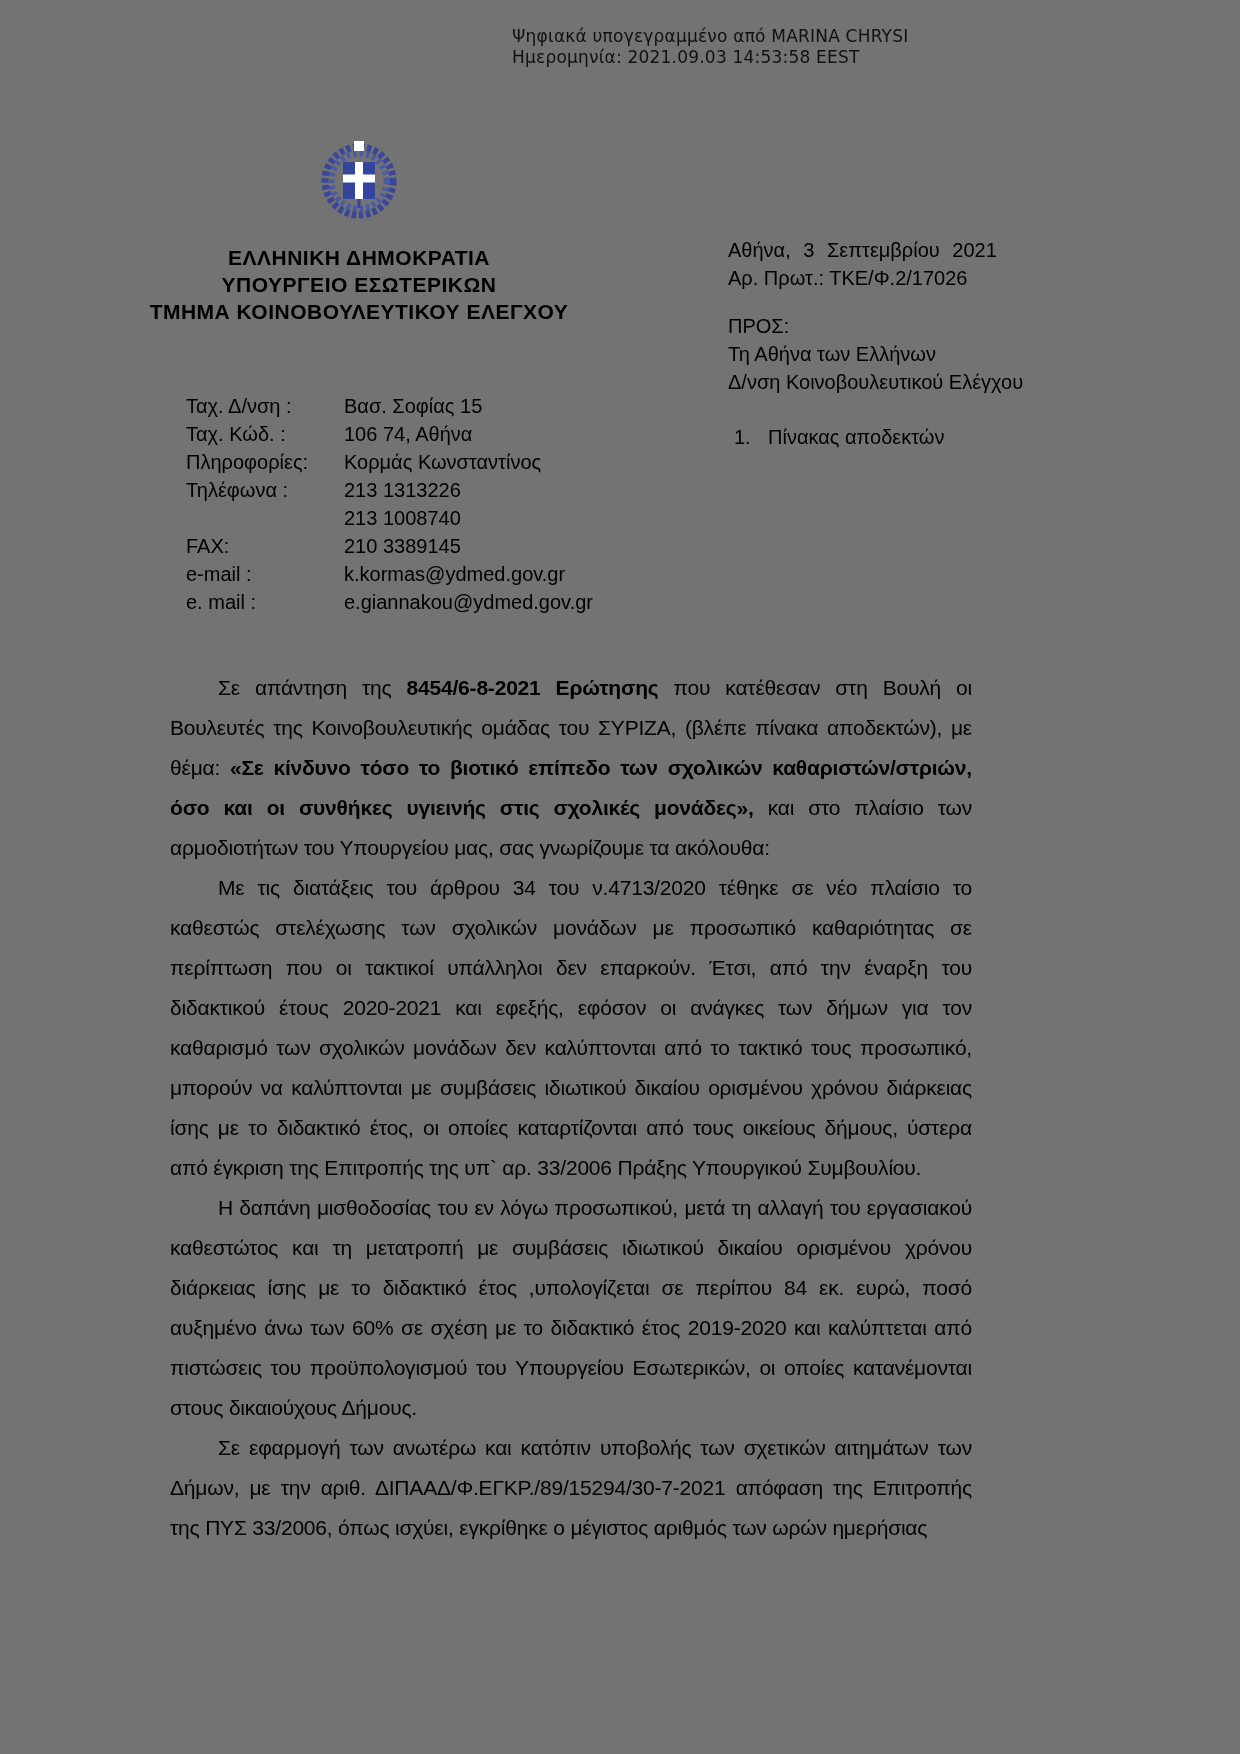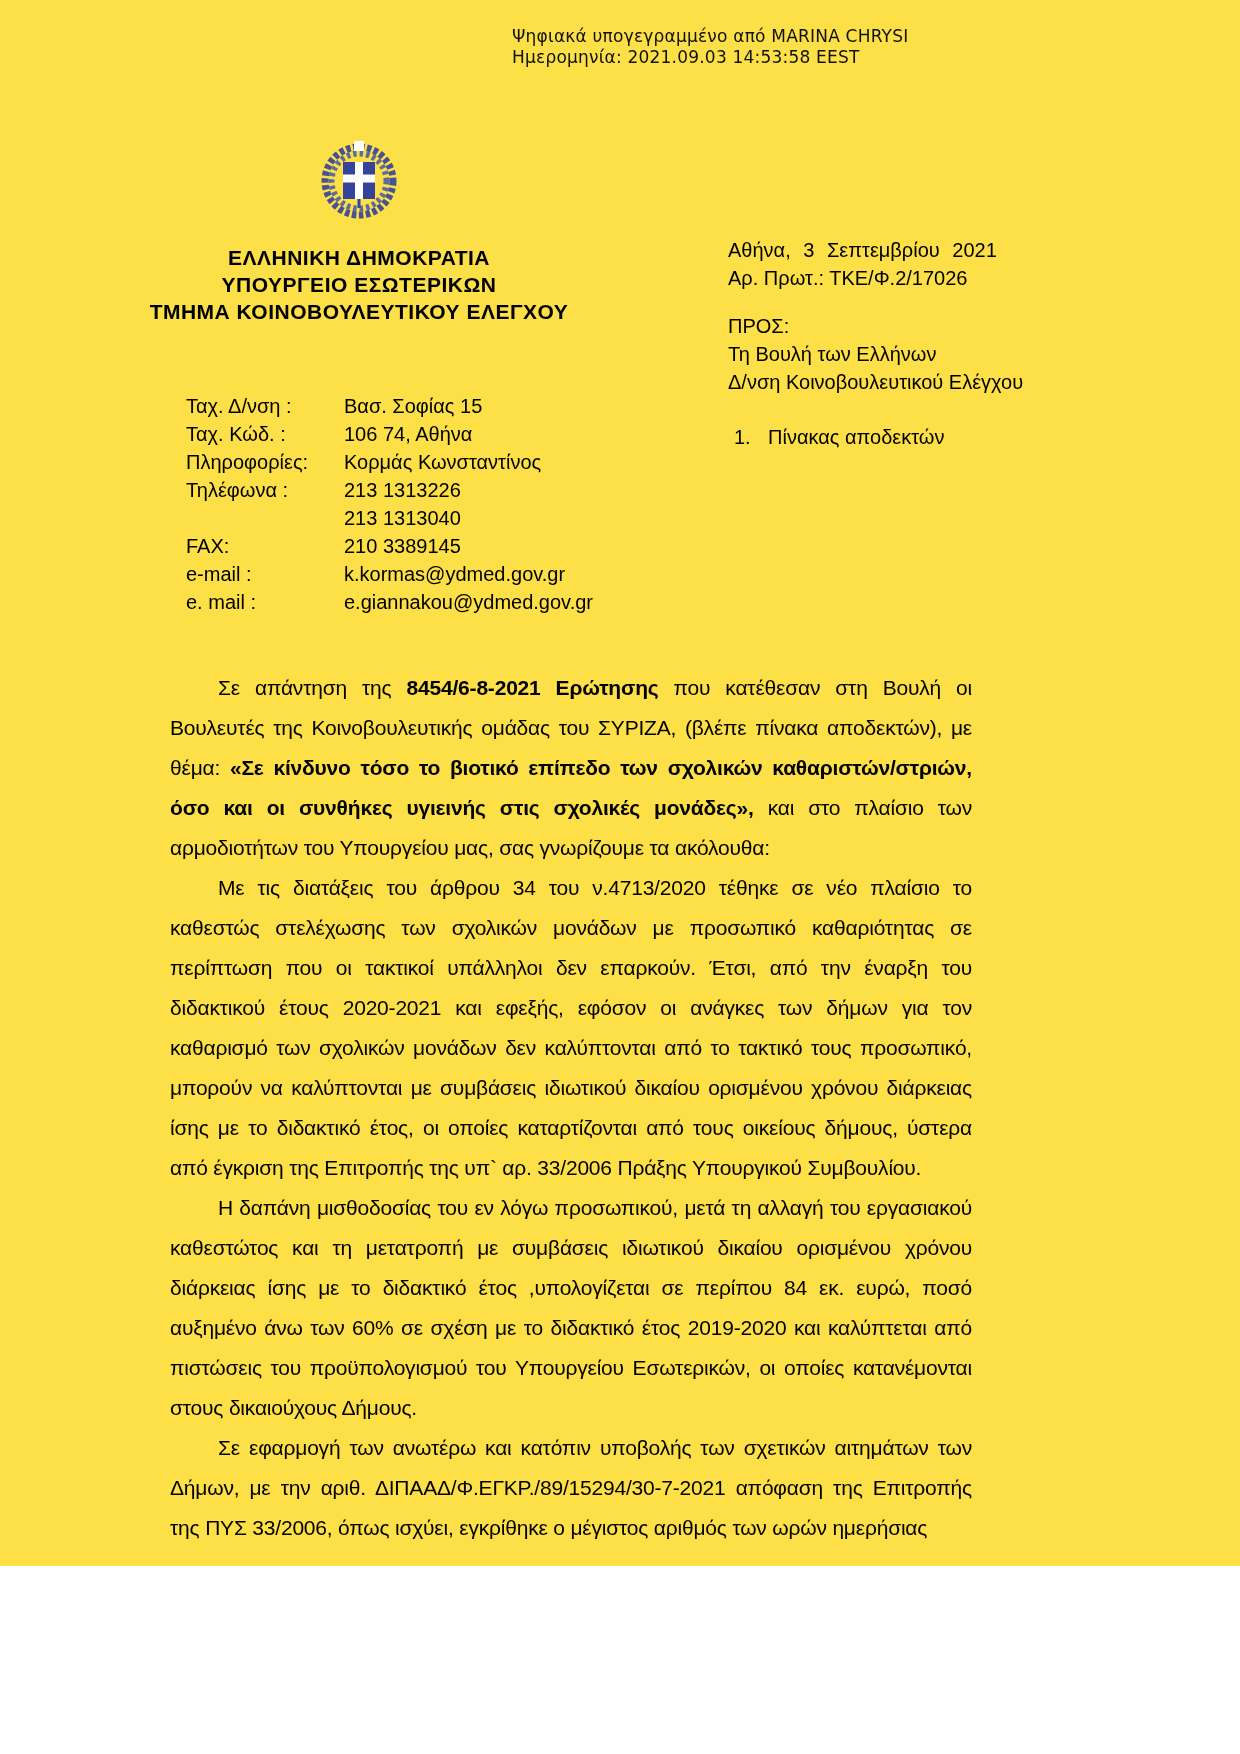--- a/index.html
+++ b/index.html
@@ -1,19 +1,19 @@
 <!DOCTYPE html>
 <html lang="el"><head>
 <meta charset="utf-8">
 <style>
   html,body{margin:0;padding:0;background:#ffffff;}
   .page{
     position:relative;
-    width:1240px;height:1566px;
-    background:#fde047;
+    width:1240px;height:1754px;
+    background:#737373;
     font-family:"Liberation Sans",sans-serif;
     color:#000;
     overflow:hidden;
   }
   
   .signature{
     position:absolute;left:512px;top:26px;
     font-size:17px;line-height:21px;
     color:#111;letter-spacing:0.2px;
     font-family:"DejaVu Sans","Liberation Sans",sans-serif;
@@ -95,42 +95,42 @@
     <div class="contact-row">
       <span class="contact-label">Πληροφορίες:</span>
       <span class="contact-value">Κορμάς Κωνσταντίνος</span>
     </div>
     <div class="contact-row">
       <span class="contact-label">Τηλέφωνα :</span>
       <span class="contact-value">213 1313226</span>
     </div>
     <div class="contact-row">
       <span class="contact-label"></span>
-      <span class="contact-value">213 1313040</span>
+      <span class="contact-value">213 1008740</span>
     </div>
     <div class="contact-row">
       <span class="contact-label">FAX:</span>
       <span class="contact-value">210 3389145</span>
     </div>
     <div class="contact-row">
       <span class="contact-label">e-mail :</span>
       <span class="contact-value">k.kormas@ydmed.gov.gr</span>
     </div>
     <div class="contact-row">
       <span class="contact-label">e. mail :</span>
       <span class="contact-value">e.giannakou@ydmed.gov.gr</span>
     </div>
   </div>
 
   <div class="right-col">
     <div class="date-line">Αθήνα, 3 Σεπτεμβρίου 2021</div>
     <div>Αρ. Πρωτ.: ΤΚΕ/Φ.2/17026</div>
     <div class="block-gap-sm"></div>
     <div>ΠΡΟΣ:</div>
-    <div>Τη Βουλή των Ελλήνων</div>
+    <div>Τη Αθήνα των Ελλήνων</div>
     <div>Δ/νση Κοινοβουλευτικού Ελέγχου</div>
     <div class="block-gap"></div>
     <div class="cc-item">
       <span class="cc-num">1.</span>
       <span>Πίνακας αποδεκτών</span>
     </div>
   </div>
 
   <div class="letter-body">
     <p><span>Σε απάντηση της </span><span class="b">8454/6-8-2021 Ερώτησης</span><span> που κατέθεσαν στη Βουλή οι Βουλευτές της Κοινοβουλευτικής ομάδας του ΣΥΡΙΖΑ,  (βλέπε πίνακα αποδεκτών), με θέμα: </span><span class="b">«Σε κίνδυνο τόσο το βιοτικό επίπεδο των σχολικών καθαριστών/στριών, όσο και οι συνθήκες υγιεινής στις σχολικές μονάδες»,</span><span> και στο πλαίσιο των αρμοδιοτήτων του Υπουργείου μας, σας γνωρίζουμε τα ακόλουθα:</span></p>

